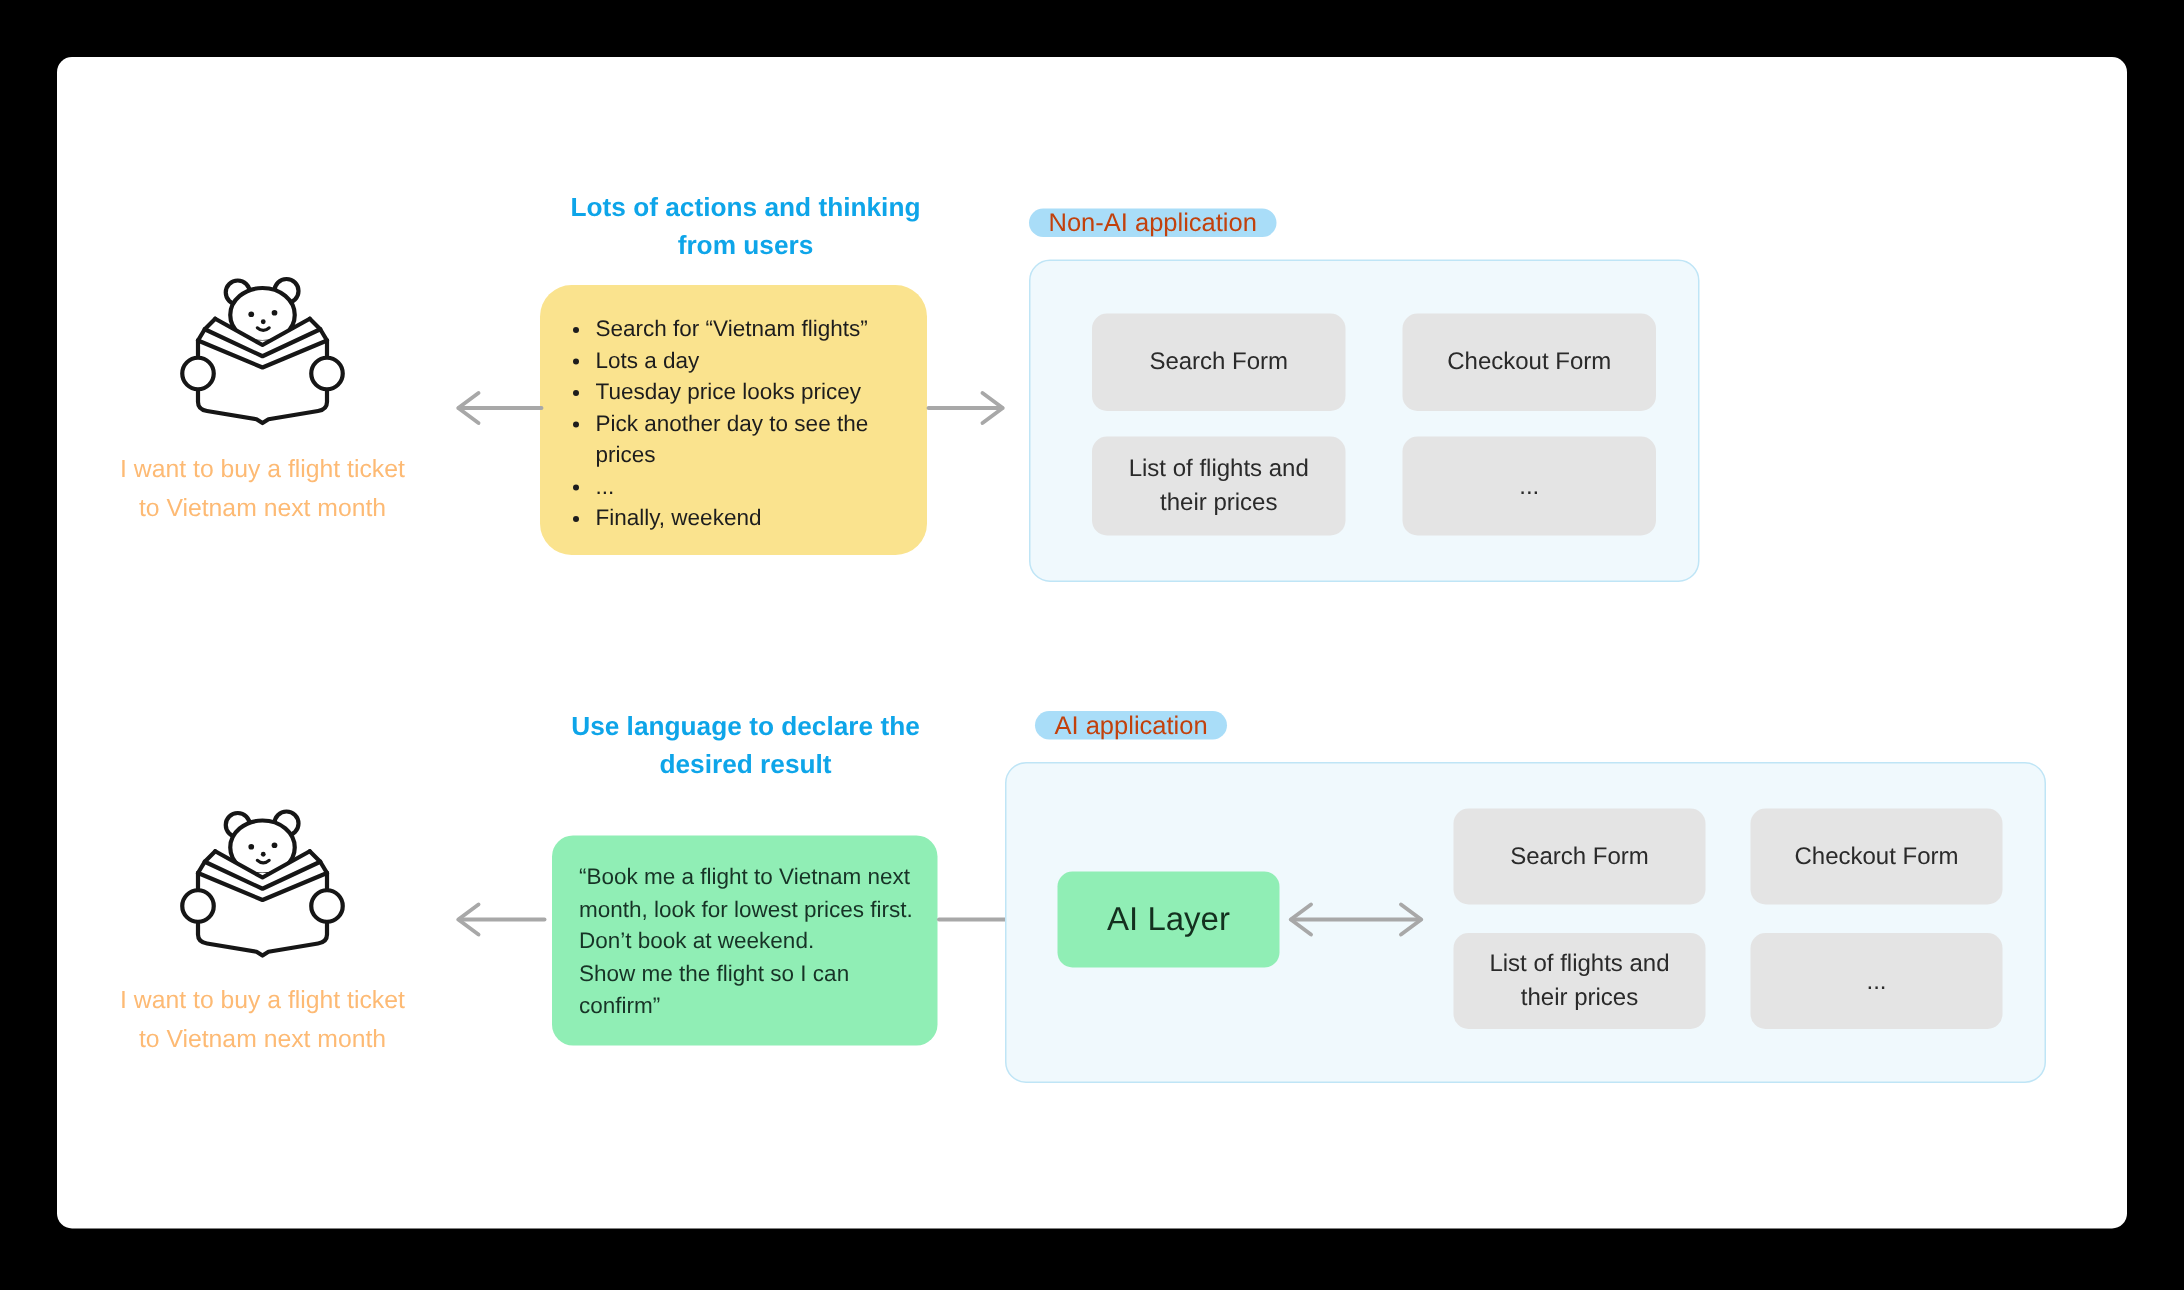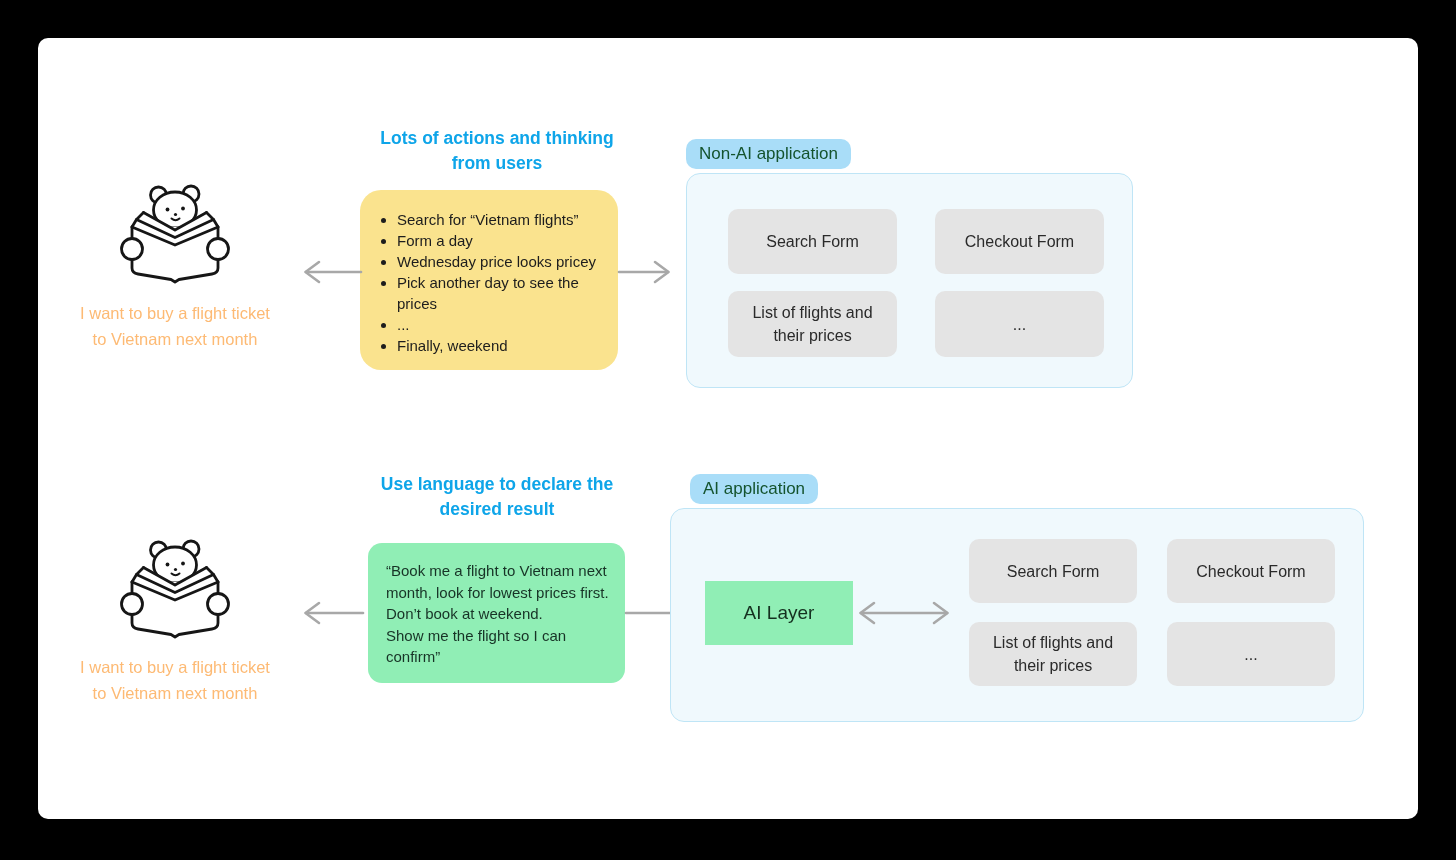--- a/index.html
+++ b/index.html
@@ -43,43 +43,43 @@
   .note-green{
     background:var(--note-green);
     padding:17px 16px 15px 18px;
     font-size:15px;line-height:21.5px;color:#173326;
   }
   .pill{
     display:inline-flex;align-items:center;
     background:var(--pill-blue);
     border-radius:10px;
     padding:3px 13px;
-    font-size:17px;font-weight:500;color:#14532d;
-    height:30px;
+    font-size:17px;font-weight:500;color:#c2410c;
+    height:19px;
   }
   .app-container{
     background:var(--container-fill);
     border:1.5px solid var(--container-border);
     border-radius:14px;
   }
   .gray-box{
     position:absolute;
     background:var(--box-gray);
     border-radius:10px;
     display:flex;align-items:center;justify-content:center;
     text-align:center;
     font-size:16px;line-height:23px;color:#2a2a2a;
     padding:4px 10px;
   }
   .ai-layer{
     position:absolute;
     background:var(--note-green);
-    border-radius:0;
+    border-radius:10px;
     display:flex;align-items:center;justify-content:center;
-    font-size:19px;color:#14301f;
+    font-size:22px;color:#14301f;
   }
   .arrow svg{display:block;}
 </style>
 </head>
 <body>
 
 <div class="canvas"></div>
 
 <div class="abs" style="left:120px;top:183px;width:110px;height:104px;">
   <svg width="110" height="104" viewBox="0 0 110 104" fill="none">
@@ -108,22 +108,22 @@
 
 <div class="abs caption preline" style="left:50px;top:300px;width:250px;">I want to buy a flight ticket
 to Vietnam next month</div>
 
 <div class="abs section-title preline" style="left:352px;top:126px;width:290px;">Lots of actions and thinking
 from users</div>
 
 <div class="abs note note-yellow" style="left:360px;top:190px;width:258px;min-height:180px;border-radius:21px;">
   <ul>
     <li>Search for “Vietnam flights”</li>
-    <li>Form a day</li>
-    <li>Wednesday price looks pricey</li>
+    <li>Lots a day</li>
+    <li>Tuesday price looks pricey</li>
     <li>Pick another day to see the prices</li>
     <li>...</li>
     <li>Finally, weekend</li>
   </ul>
 </div>
 
 <div class="abs arrow" style="left:299px;top:258px;">
   <svg width="64" height="28" viewBox="0 0 64 28">
     <path d="M62,14 H7" stroke="#A8A8A8" stroke-width="2.6" stroke-linecap="round"></path>
     <path d="M20,4 L6.5,14 L20,24" stroke="#A8A8A8" stroke-width="2.6" fill="none" stroke-linecap="round" stroke-linejoin="round"></path>
@@ -170,21 +170,21 @@
     </g>
   </svg>
 </div>
 
 <div class="abs caption preline" style="left:50px;top:654px;width:250px;">I want to buy a flight ticket
 to Vietnam next month</div>
 
 <div class="abs section-title preline" style="left:352px;top:472px;width:290px;">Use language to declare the
 desired result</div>
 
-<div class="abs note note-green preline" style="left:368px;top:543px;width:257px;min-height:140px;">“Book me a flight to Vietnam next month, look for lowest prices first.
+<div class="abs note note-green preline" style="left:368px;top:557px;width:257px;min-height:140px;">“Book me a flight to Vietnam next month, look for lowest prices first.
 Don’t book at weekend.
 Show me the flight so I can confirm”</div>
 
 <div class="abs arrow" style="left:299px;top:599px;">
   <svg width="66" height="28" viewBox="0 0 66 28">
     <path d="M64,14 H7" stroke="#A8A8A8" stroke-width="2.6" stroke-linecap="round"></path>
     <path d="M20,4 L6.5,14 L20,24" stroke="#A8A8A8" stroke-width="2.6" fill="none" stroke-linecap="round" stroke-linejoin="round"></path>
   </svg>
 </div>
 

